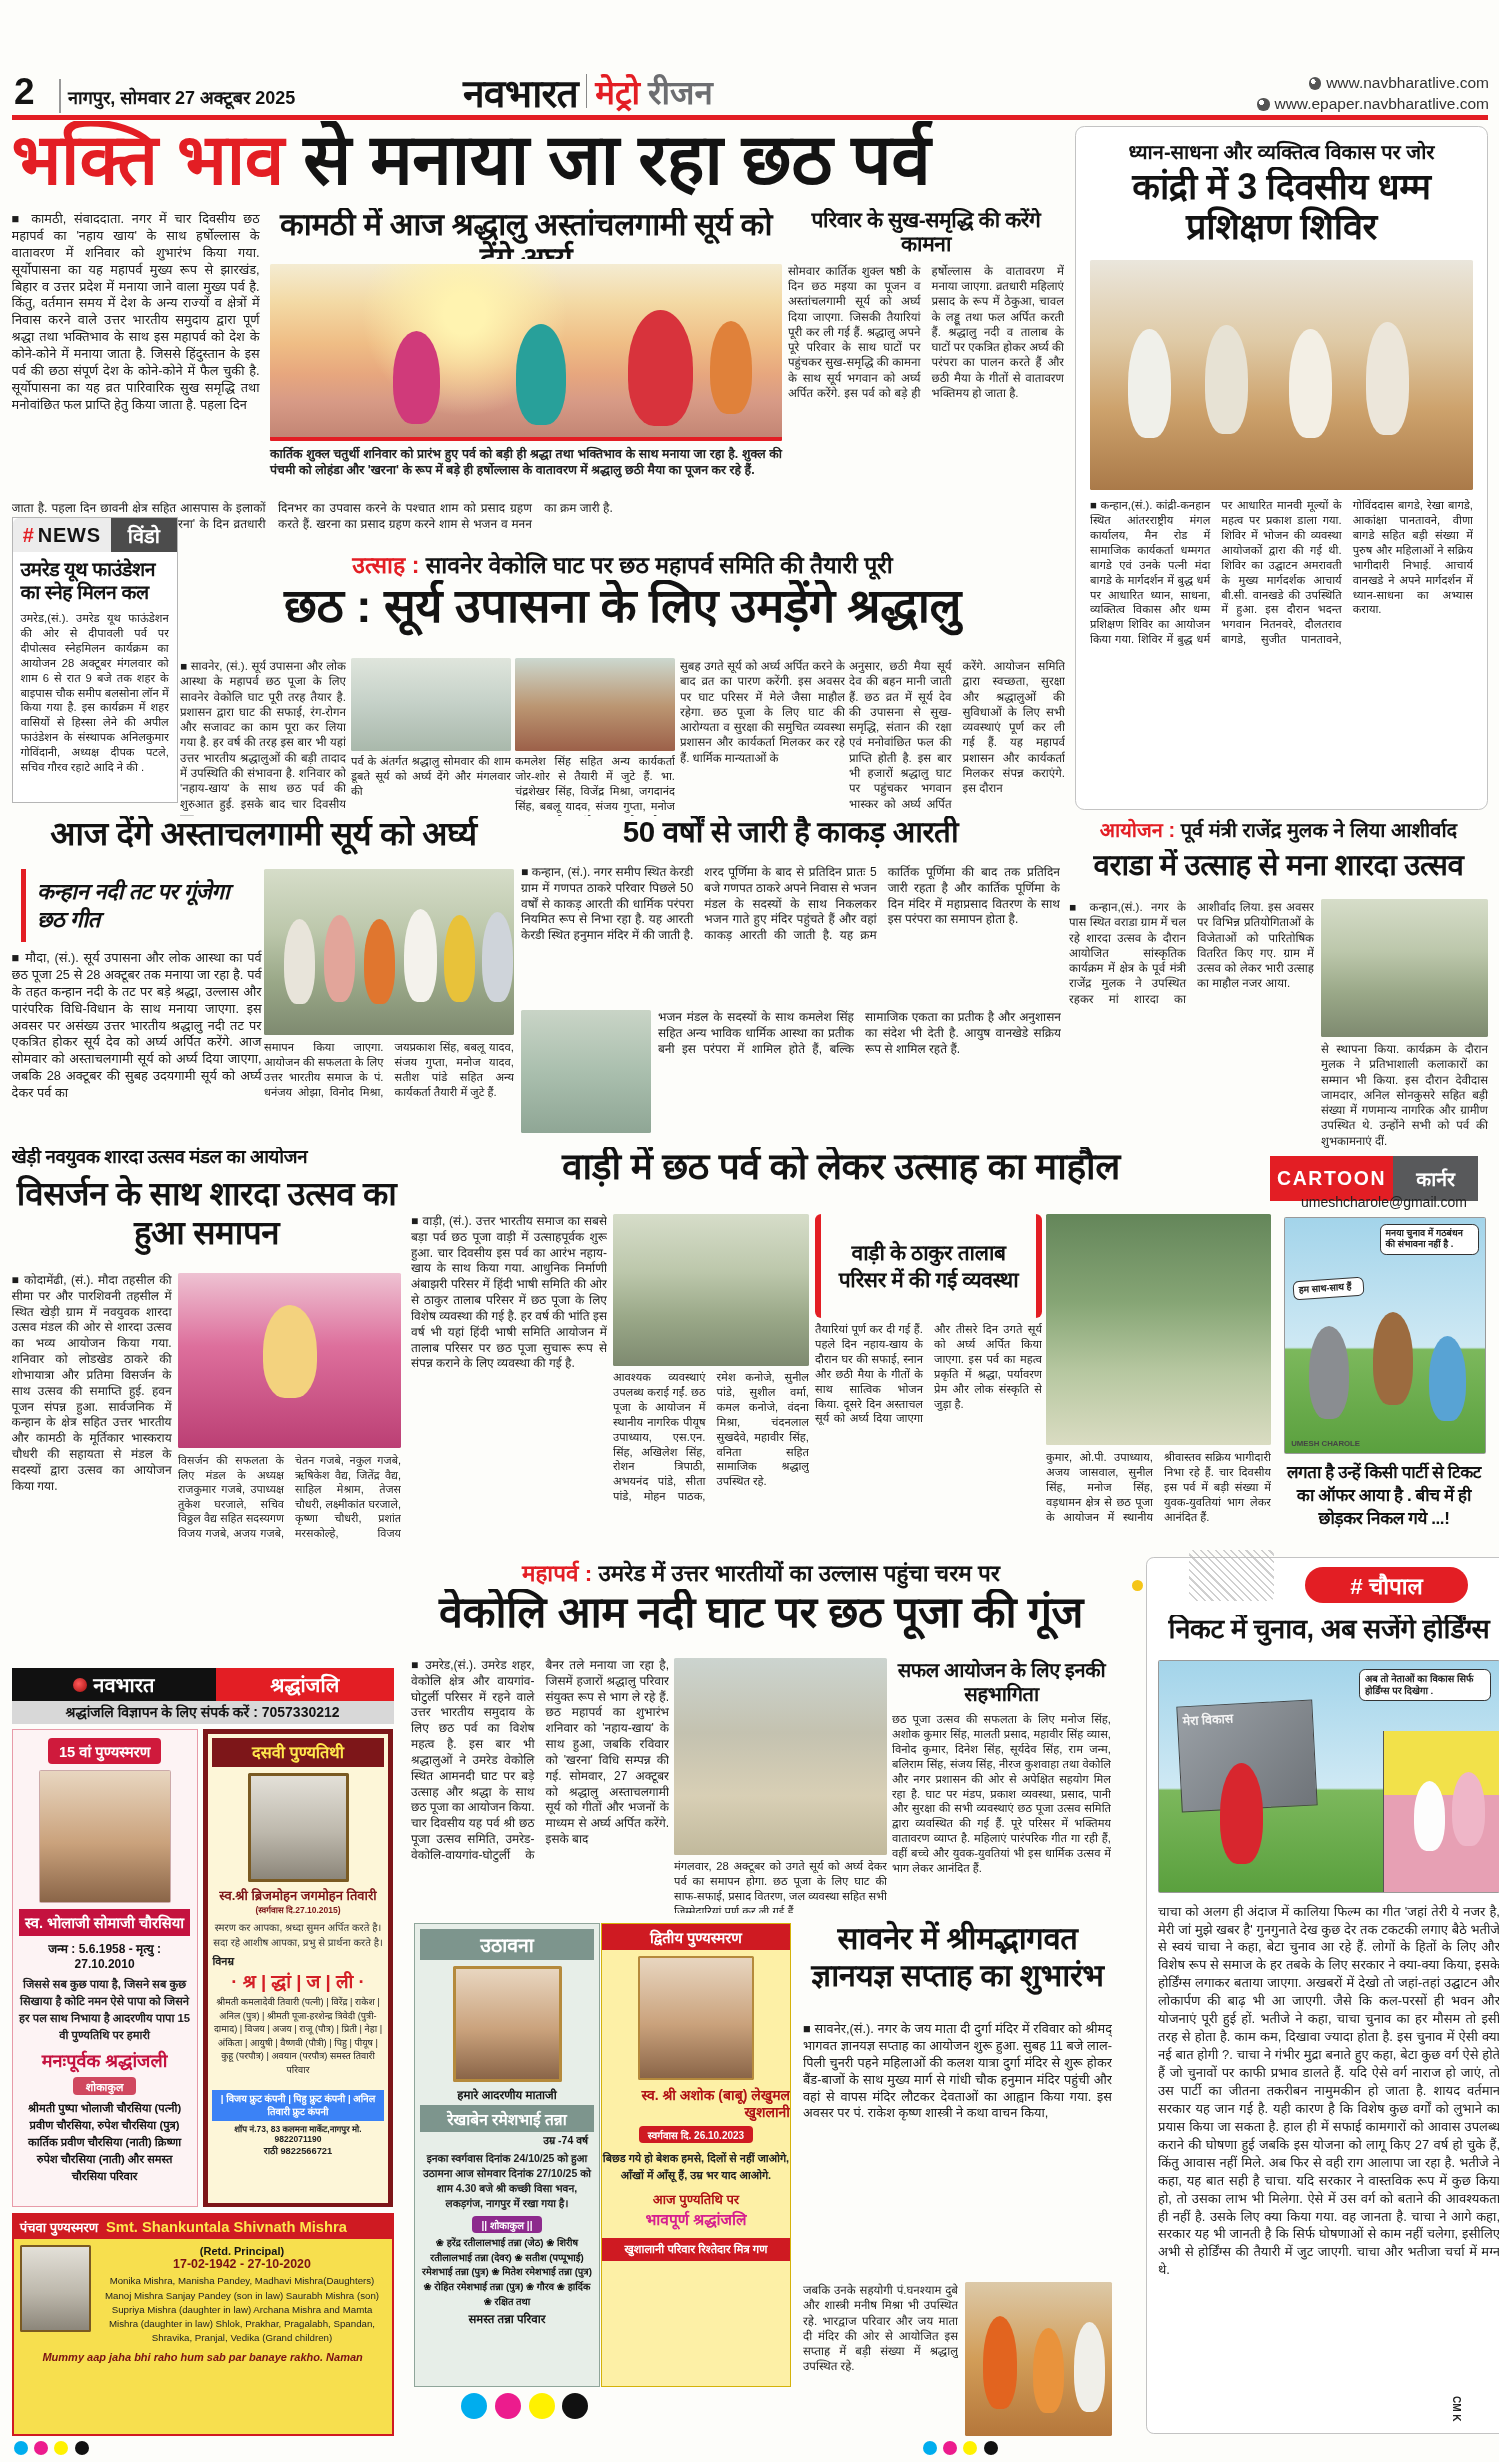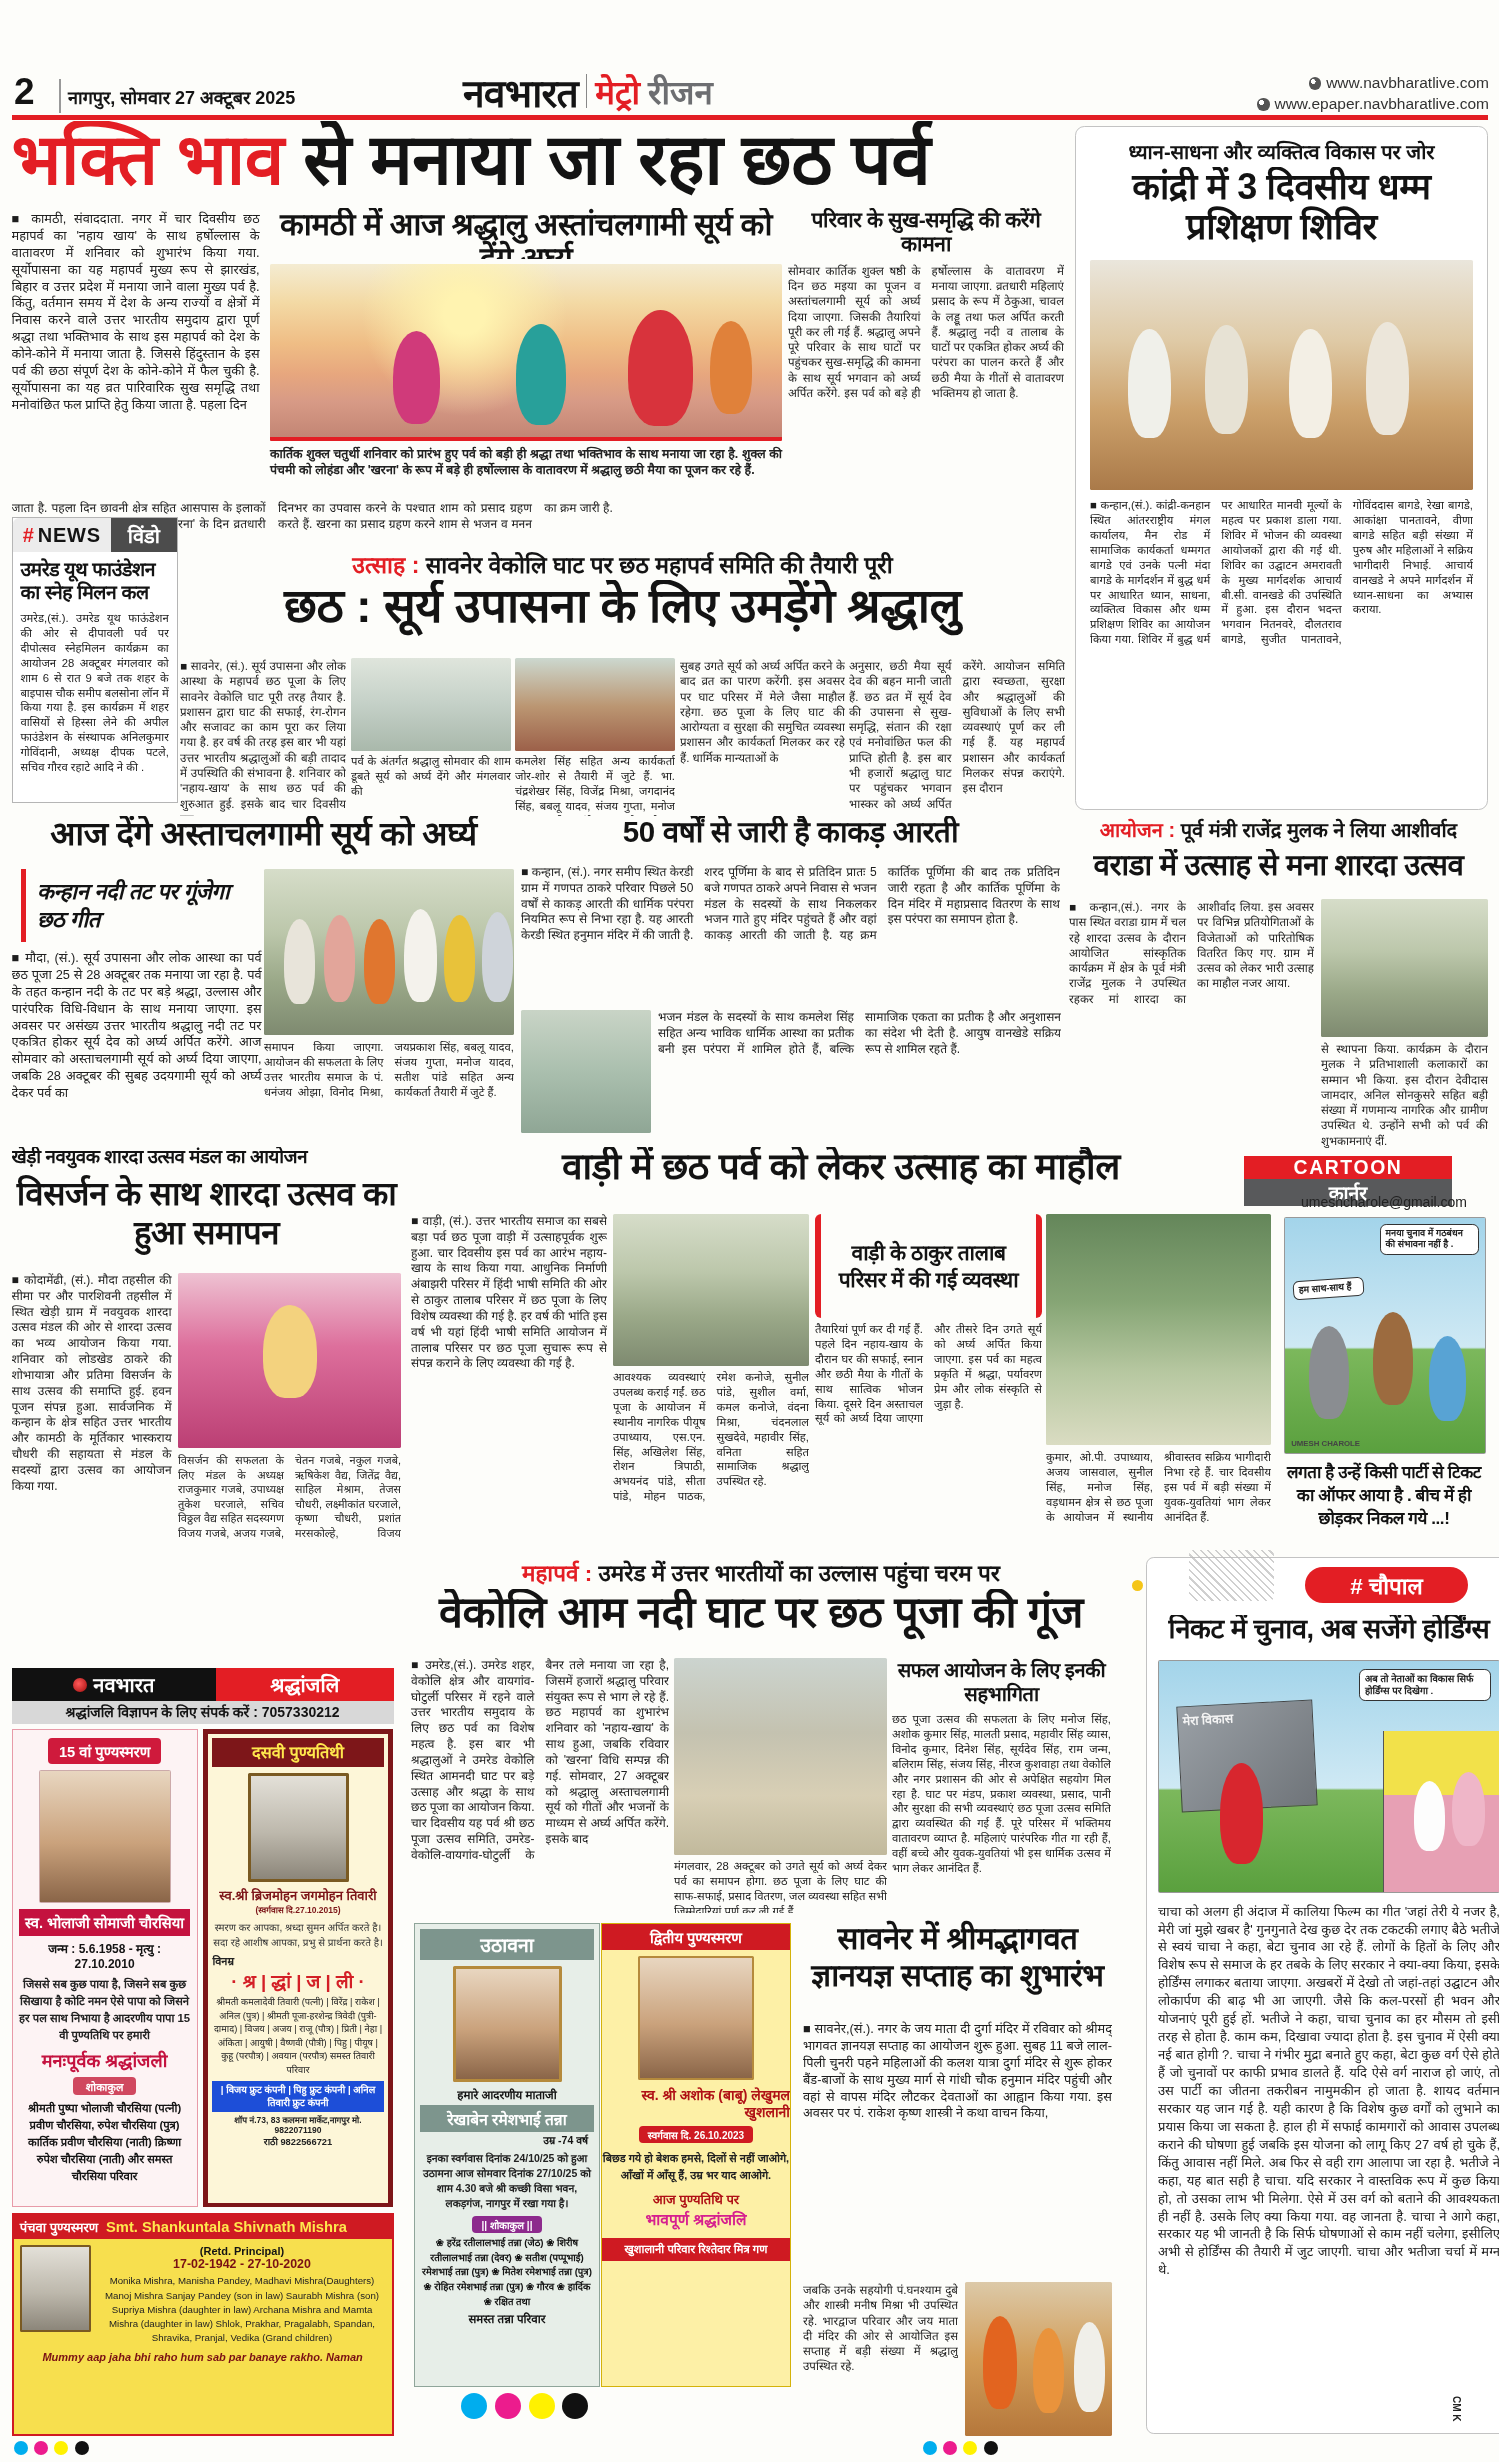--- a/index.html
+++ b/index.html
@@ -159,21 +159,21 @@
   <div class="abs body-txt" style="left:411px; top:1214px; width:196px; height:327px; font-size:12px;">■ वाड़ी, (सं.). उत्तर भारतीय समाज का सबसे बड़ा पर्व छठ पूजा वाड़ी में उत्साहपूर्वक शुरू हुआ. चार दिवसीय इस पर्व का आरंभ नहाय-खाय के साथ किया गया. आधुनिक निर्माणी अंबाझरी परिसर में हिंदी भाषी समिति की ओर से ठाकुर तालाब परिसर में छठ पूजा के लिए विशेष व्यवस्था की गई है. हर वर्ष की भांति इस वर्ष भी यहां हिंदी भाषी समिति आयोजन में तालाब परिसर पर छठ पूजा सुचारू रूप से संपन्न कराने के लिए व्यवस्था की गई है.</div>
   <div class="ph ph-group" style="left:613px; top:1214px; width:196px; height:152px;"></div>
   <div class="abs body-txt cols2" style="left:613px; top:1370px; width:196px; height:171px; font-size:11.3px;">आवश्यक व्यवस्थाएं उपलब्ध कराई गईं. छठ पूजा के आयोजन में स्थानीय नागरिक पीयूष उपाध्याय, एस.एन. सिंह, अखिलेश सिंह, रोशन त्रिपाठी, अभयनंद पांडे, सीता पांडे, मोहन पाठक, रमेश कनोजे, सुनील पांडे, सुशील वर्मा, कमल कनोजे, वंदना मिश्रा, चंदनलाल सुखदेवे, महावीर सिंह, वनिता सहित सामाजिक श्रद्धालु उपस्थित रहे.</div>
   <div class="abs" style="left:815px; top:1214px; width:227px; height:104px; border-left:6.2px solid #e31e24; border-right:6.2px solid #e31e24; border-radius:6.2px; display:flex; align-items:center; justify-content:center; padding:0 7.8px;">
     <span class="hl ctr" style="font-size:21px; line-height:1.3;">वाड़ी के ठाकुर तालाब परिसर में की गई व्यवस्था</span>
   </div>
   <div class="abs body-txt cols2" style="left:815px; top:1322px; width:227px; height:219px; font-size:11.3px;">तैयारियां पूर्ण कर दी गई हैं. पहले दिन नहाय-खाय के दौरान घर की सफाई, स्नान और छठी मैया के गीतों के साथ सात्विक भोजन किया. दूसरे दिन अस्ताचल सूर्य को अर्घ्य दिया जाएगा और तीसरे दिन उगते सूर्य को अर्घ्य अर्पित किया जाएगा. इस पर्व का महत्व प्रकृति में श्रद्धा, पर्यावरण प्रेम और लोक संस्कृति से जुड़ा है.</div>
   <div class="ph ph-trees" style="left:1046px; top:1214px; width:225px; height:231px;"></div>
   <div class="abs body-txt cols2" style="left:1046px; top:1450px; width:225px; height:92px; font-size:11.3px;">कुमार, ओ.पी. उपाध्याय, अजय जासवाल, सुनील सिंह, मनोज सिंह, वड़धामन क्षेत्र से छठ पूजा के आयोजन में स्थानीय श्रीवास्तव सक्रिय भागीदारी निभा रहे हैं. चार दिवसीय इस पर्व में बड़ी संख्या में युवक-युवतियां भाग लेकर आनंदित हैं.</div>
 
-  <div class="abs" style="left:1244px; top:1156px; width:208px; height:26px; display:flex;flex-direction:column;">
+  <div class="abs" style="left:1270px; top:1156px; width:208px; height:45px; display:flex;">
     <div style="flex:1.45; background:#e31e24; color:#fff; display:flex; align-items:center; justify-content:center;">
         <span class="b" style="font-size:19.4px; letter-spacing:1.6px;">CARTOON</span>
       </div>
     <div style="flex:1; background:#58595b; color:#fff; display:flex; align-items:center; justify-content:center;">
         <span class="b" style="font-size:19.4px;">कार्नर</span>
       </div>
   </div>
   <div class="abs ctr" style="left:1280px; top:1194px; width:208px; height:20px; font-size:14px; color:#222;">umeshcharole@gmail.com</div>
   <div class="ph ph-sky" style="left:1284px; top:1217px; width:202px; height:237px; border:0.8px solid #999;">
     <div class="bubble" style="right:6.2px; top:6.2px; width:99px;">मनया चुनाव में गठबंधन की संभावना नहीं है .</div>
@@ -253,21 +253,21 @@
   <div class="ad" style="left:203px; top:1729px; width:190px; height:478px; background:#7d1619;">
     <div style="margin:4.7px; background:#fdf6d8; height:469px; overflow:hidden; text-align:center; padding:4.7px;">
       <div class="b" style="background:#7d1619; color:#ffe84d; font-size:16.3px; padding:3.1px;">दसवी पुण्यतिथी</div>
       <div class="ph ph-portrait2" style="position:relative; width:101px; height:109px; margin:6.2px auto 0; border:3.1px solid #7a5a22;"></div>
       <div class="b" style="color:#7d1619; font-size:13px; margin-top:4.7px;">स्व.श्री ब्रिजमोहन जगमोहन तिवारी</div>
       <div class="b" style="font-size:8.5px; color:#7d1619;">(स्वर्गवास दि.27.10.2015)</div>
       <div style="font-size:10px; line-height:1.5; margin-top:4.7px; color:#333;">स्मरण कर आपका, श्रध्दा सुमन अर्पित करते है। सदा रहे आशीष आपका, प्रभु से प्रार्थना करते है।</div>
       <div class="b" style="font-size:11px; text-align:left; margin-top:3.1px; color:#222;">विनम्र</div>
       <div class="b" style="color:#d31f26; font-size:18.6px;">· श्र | द्धां | ज | ली ·</div>
       <div style="font-size:9.3px; line-height:1.45; margin-top:3.1px; color:#222;">श्रीमती कमलादेवी तिवारी (पत्नी) | विरेंद्र | राकेश | अनिल (पुत्र) | श्रीमती पूजा-हरशेन्द्र त्रिवेदी (पुत्री-दामाद) | विजय | अजय | राजू (पौत्र) | प्रिती | नेहा | अंकिता | आयुषी | वैष्णवी (पौत्री) | पिहु | पीयूष | कुहू (परपौत्र) | अवयान (परपौत्र) समस्त तिवारी परिवार</div>
-      <div class="b" style="background:#1d4ed8; color:#fff; font-size:9.7px; padding:2.3px; margin-top:4px;">| विजय फ्रुट कंपनी | पिहु फ्रुट कंपनी | अनिल तिवारी फ्रुट कंपनी</div>
+      <div class="b" style="background:#3b82f6; color:#fff; font-size:9.7px; padding:2.3px; margin-top:13px;">| विजय फ्रुट कंपनी | पिहु फ्रुट कंपनी | अनिल तिवारी फ्रुट कंपनी</div>
       <div class="b" style="font-size:8.5px; margin-top:2.3px; color:#222;">शॉप नं.73, 83 कलमना मार्केट,नागपुर मो. 9822071190</div>
       <div class="b" style="font-size:9.3px; color:#222;">राठी 9822566721</div>
     </div>
   </div>
 
   <div class="ad" style="left:11.6px; top:2213px; width:382px; height:223px; background:#f7df4e; border:2.3px solid #cf1a22;">
     <div style="display:flex; background:#cf1a22; align-items:center; padding:3.1px 6.2px; gap:7.8px;">
       <span class="b" style="color:#fff; font-size:13px;">पंचवा पुण्यस्मरण</span>
       <span class="b" style="color:#ffe84d; font-size:14.7px;">Smt. Shankuntala Shivnath Mishra</span>
     </div>

